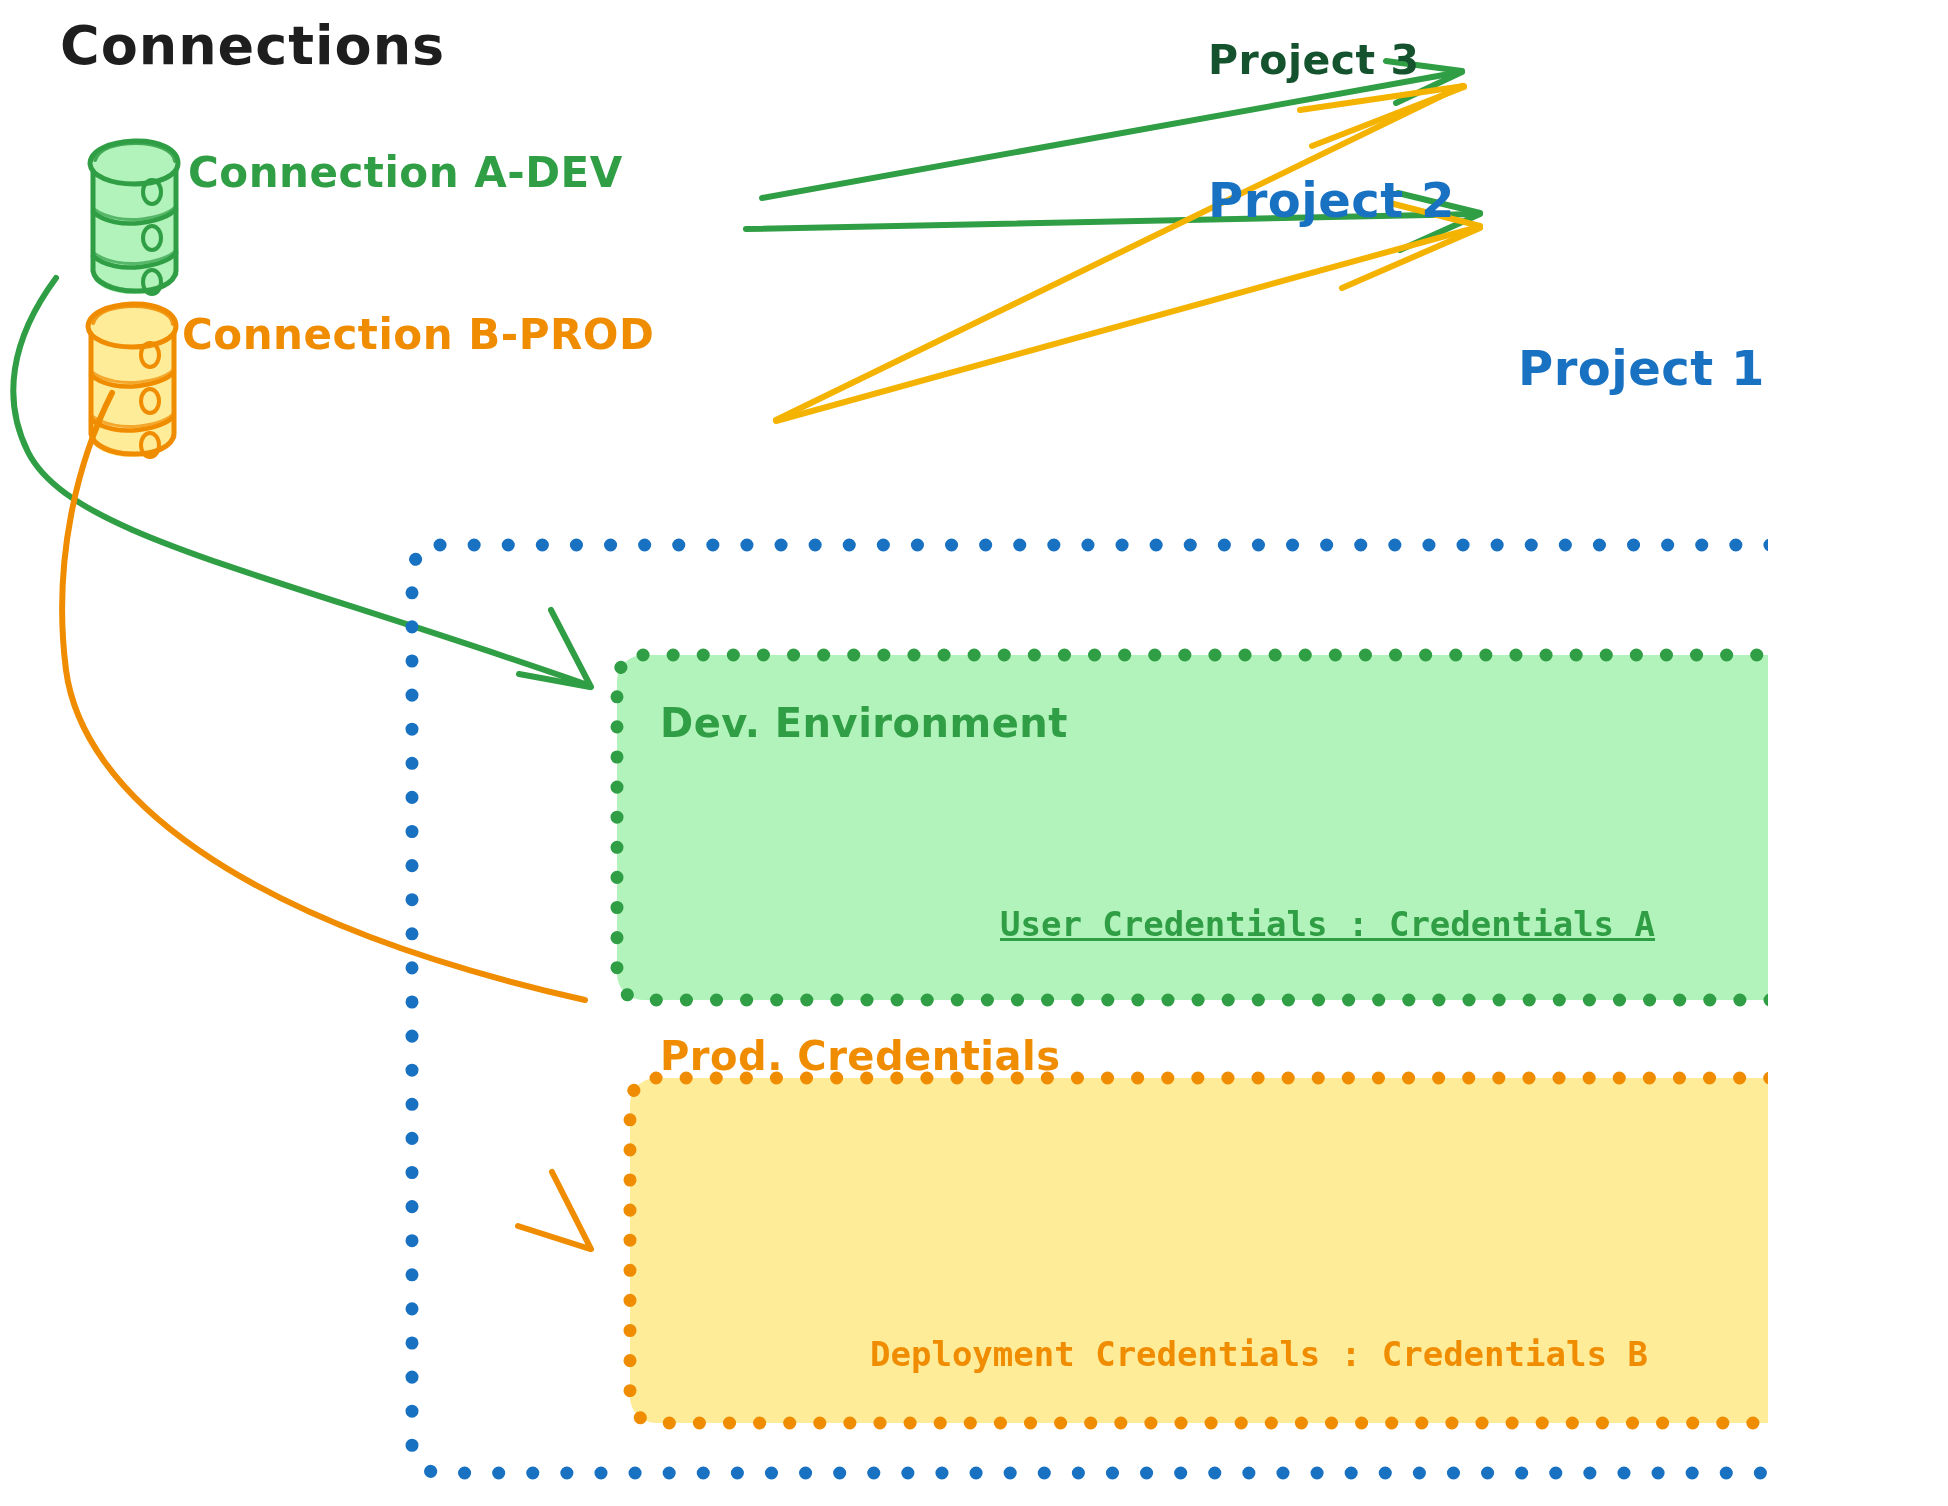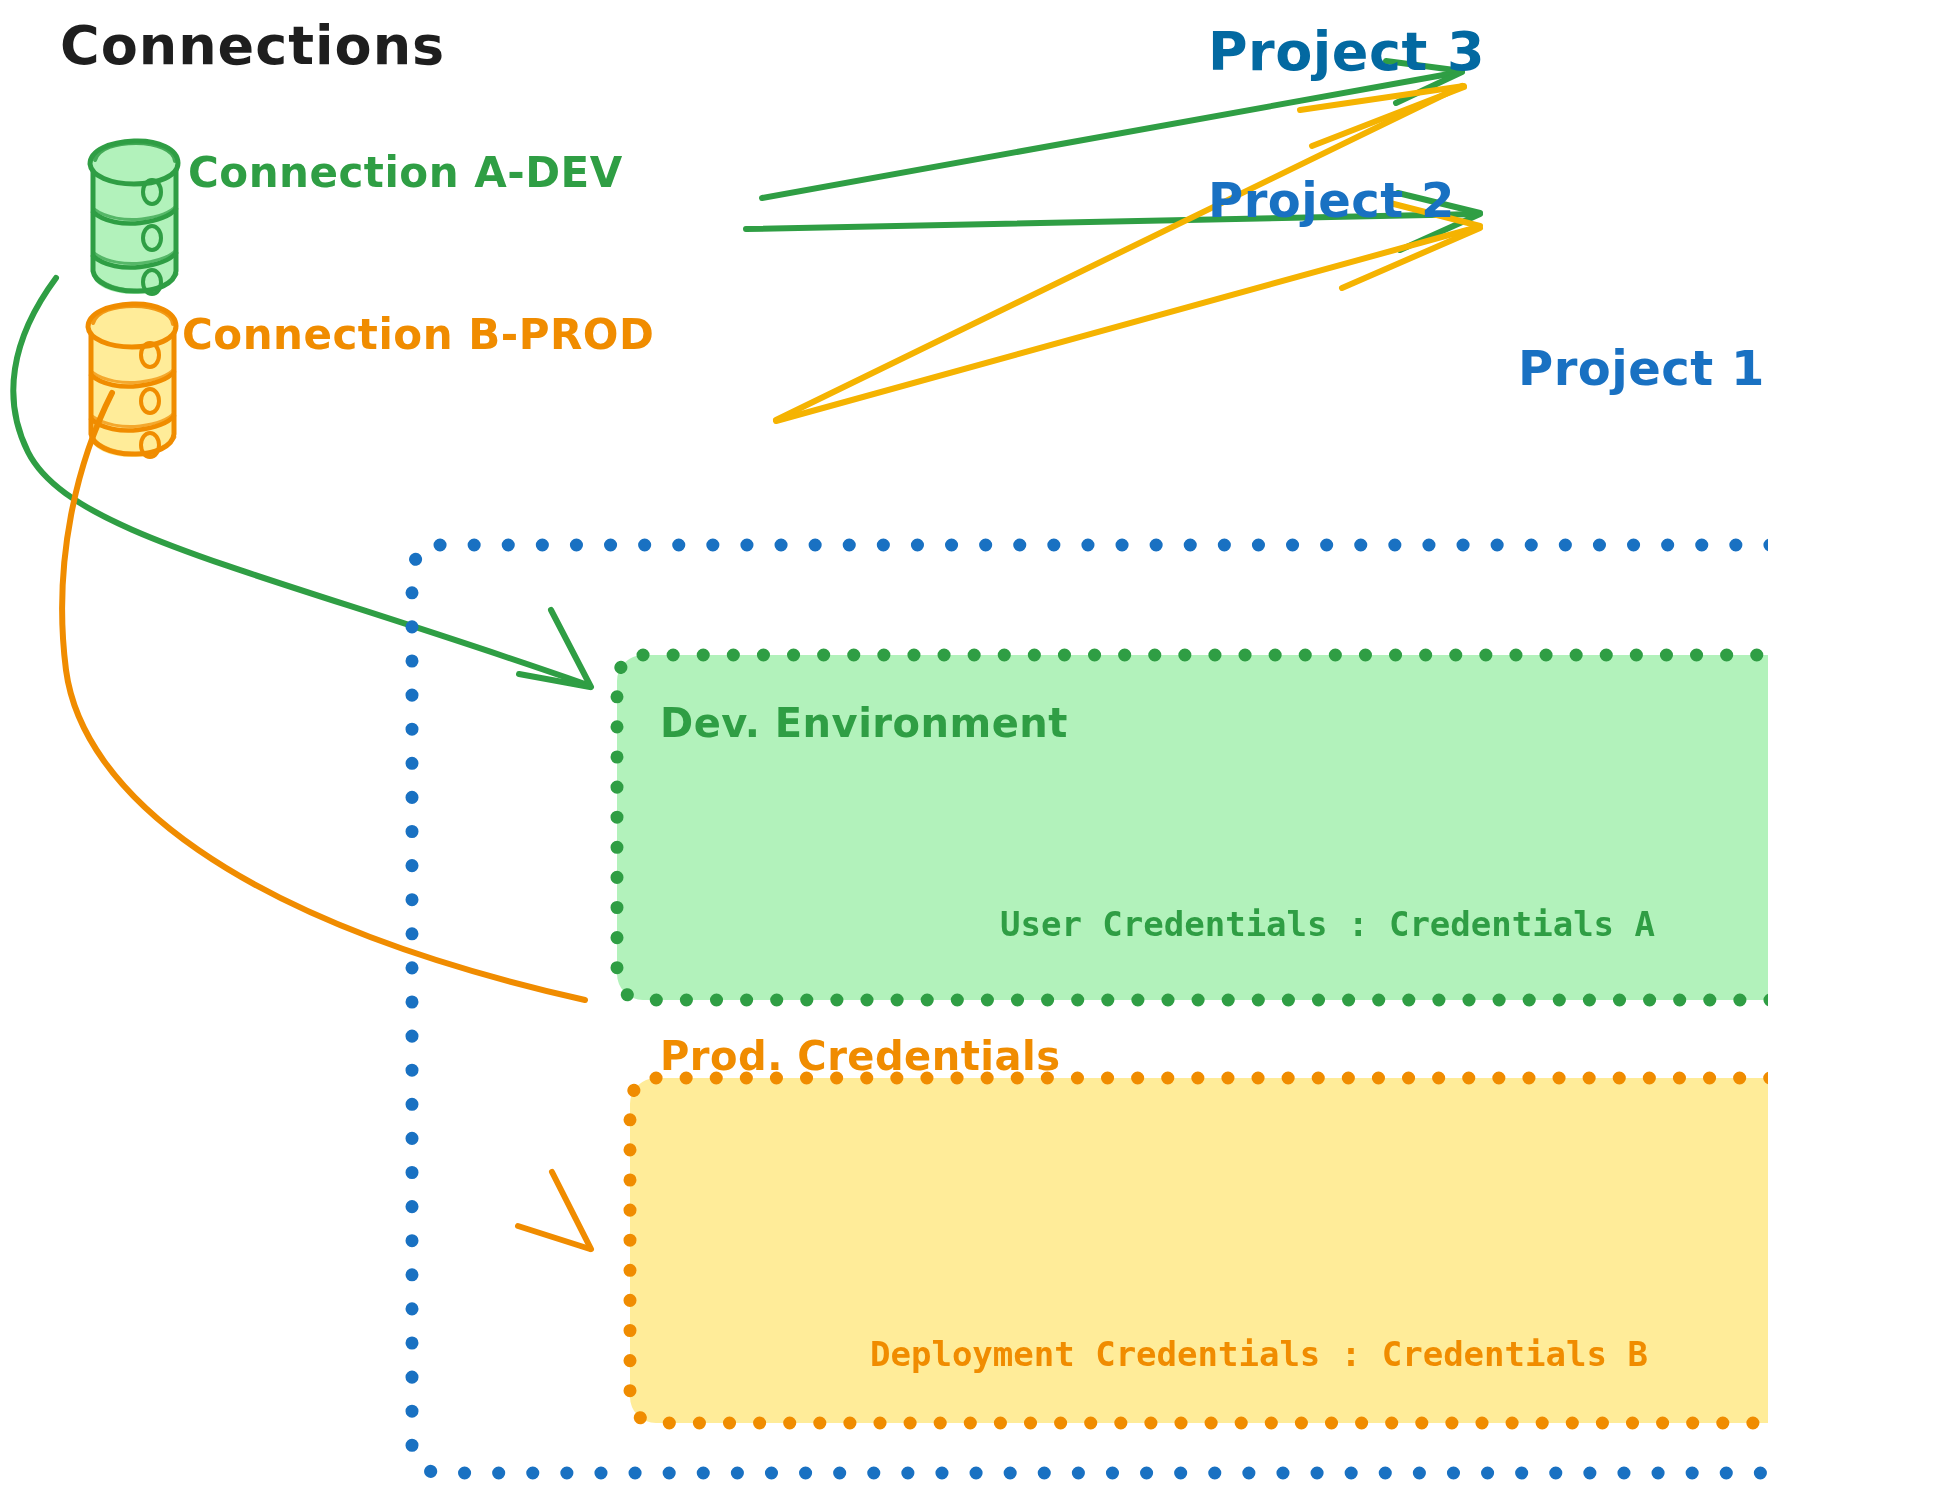--- a/index.html
+++ b/index.html
@@ -54,23 +54,23 @@
     color: #2f9e44;
   }
   #label-conn-b {
     left: 182px;
     top: 310px;
     font-size: 42px;
     color: #f08c00;
   }
   #label-project-3 {
     left: 1208px;
-    top: 20px;
-    font-size: 54px;
-    color: #0369a1;
+    top: 36px;
+    font-size: 41px;
+    color: #14532d;
   }
   #label-project-2 {
     left: 1208px;
     top: 172px;
     font-size: 48px;
     color: #1971c2;
   }
   #label-project-1 {
     left: 1518px;
     top: 340px;
@@ -88,20 +88,21 @@
     top: 1033px;
     font-size: 40px;
     color: #f08c00;
   }
   #label-dev-cred {
     left: 1000px;
     top: 904px;
     font-size: 34px;
     color: #2f9e44;
     letter-spacing: 0px;
+    text-decoration: underline;
   }
   #label-prod-cred {
     left: 870px;
     top: 1334px;
     font-size: 34px;
     color: #f08c00;
     letter-spacing: 0px;
   }
 </style>
 </head>

